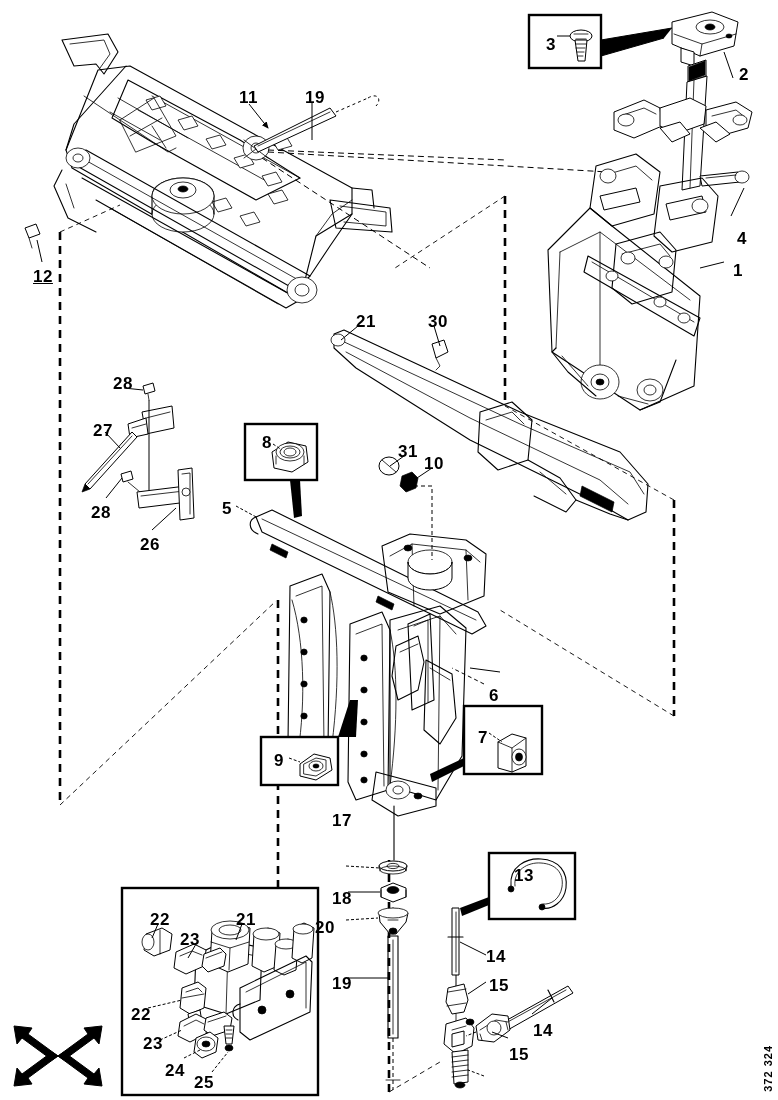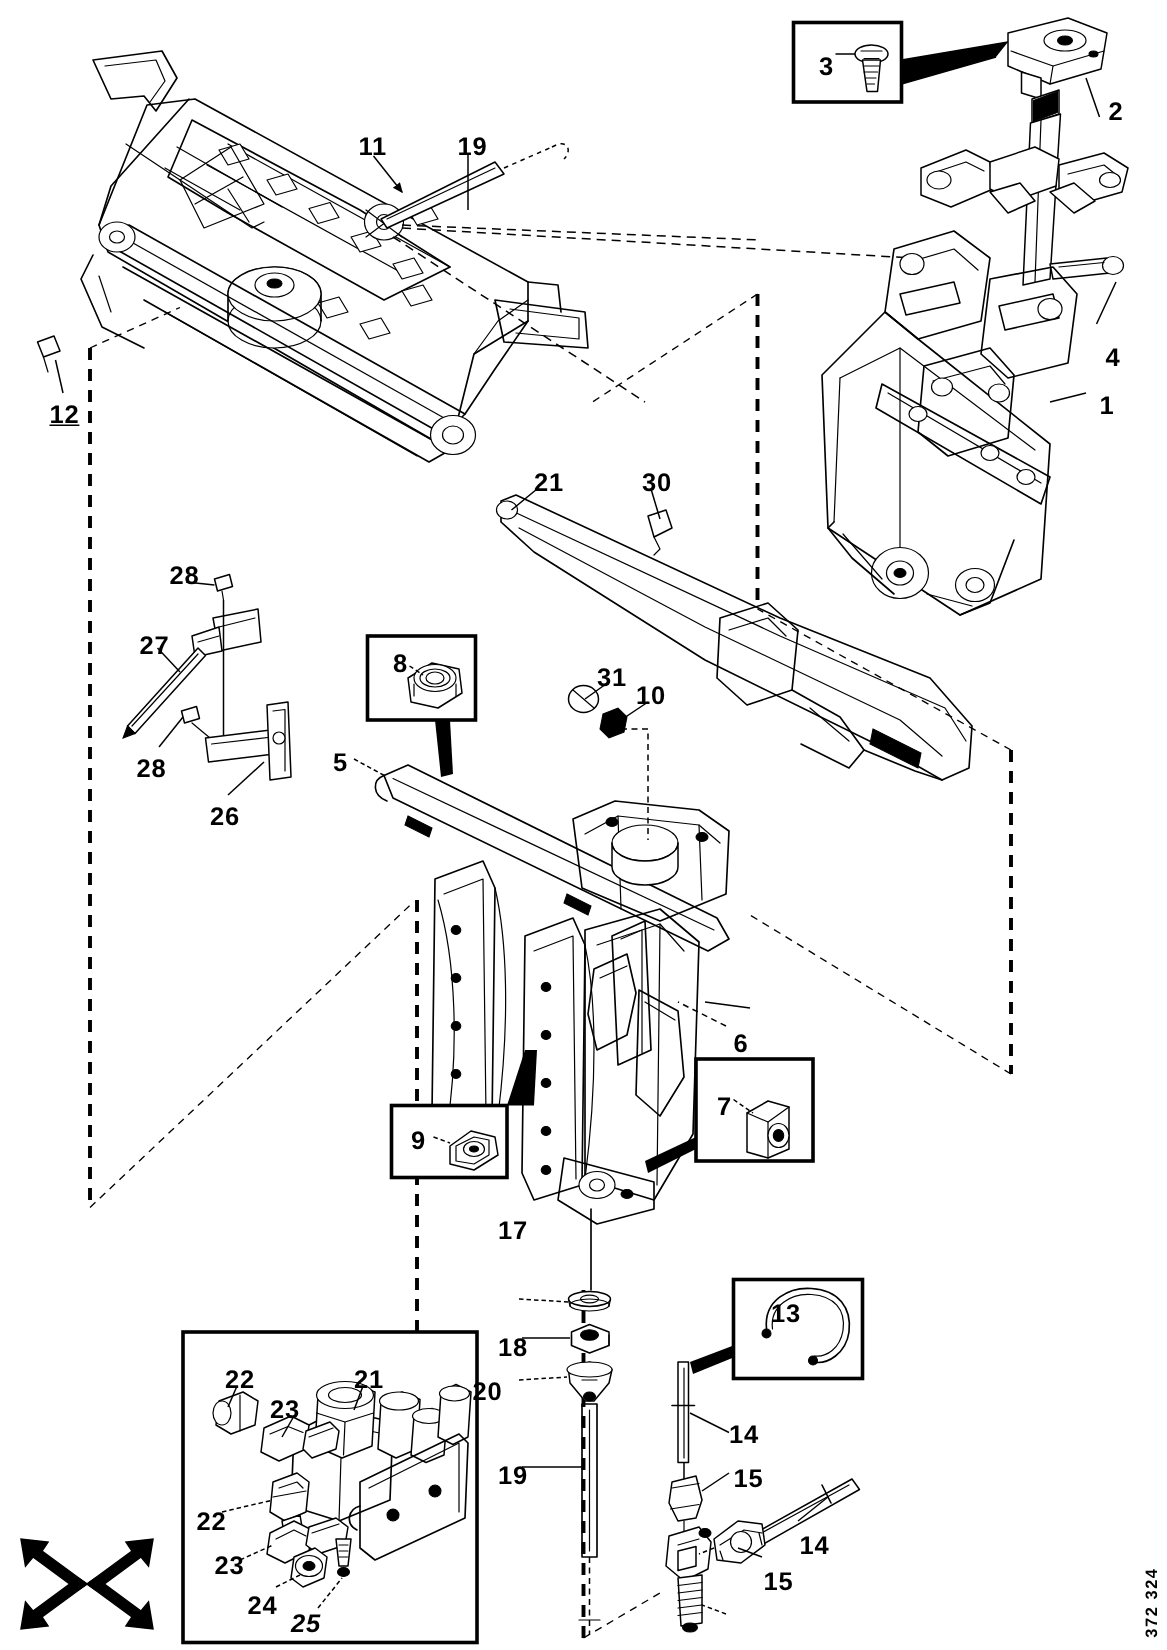--- a/index.html
+++ b/index.html
@@ -540,21 +540,21 @@
   <div class="cn" style="left:332px;top:890px;">18</div>
   <div class="cn" style="left:332px;top:975px;">19</div>
   <div class="cn" style="left:305px;top:89px;">19</div>
   <div class="cn" style="left:315px;top:919px;">20</div>
   <div class="cn" style="left:236px;top:911px;">21</div>
   <div class="cn" style="left:150px;top:911px;">22</div>
   <div class="cn" style="left:131px;top:1006px;">22</div>
   <div class="cn" style="left:180px;top:931px;">23</div>
   <div class="cn" style="left:143px;top:1035px;">23</div>
   <div class="cn" style="left:165px;top:1062px;">24</div>
-  <div class="cn" style="left:194px;top:1074px;font-style:italic;">25</div>
+  <div class="cn" style="left:194px;top:1074px;">25</div>
   <div class="cn" style="left:140px;top:536px;">26</div>
   <div class="cn" style="left:93px;top:422px;">27</div>
   <div class="cn" style="left:113px;top:375px;">28</div>
   <div class="cn" style="left:91px;top:504px;">28</div>
   <div class="cn" style="left:356px;top:313px;">21</div>
   <div class="cn" style="left:428px;top:313px;">30</div>
   <div class="cn" style="left:398px;top:443px;">31</div>
 
   <div id="docid">372 324</div>
 </div>

